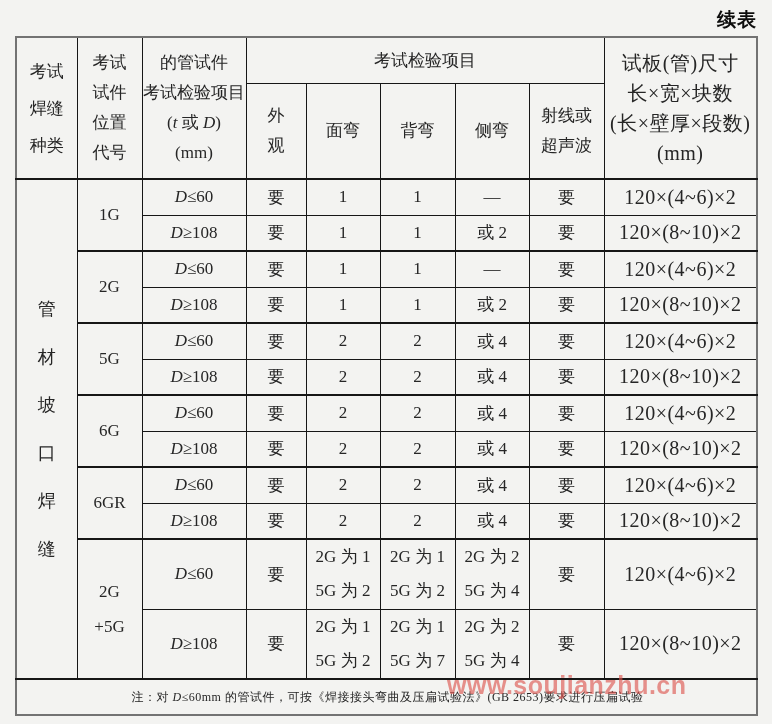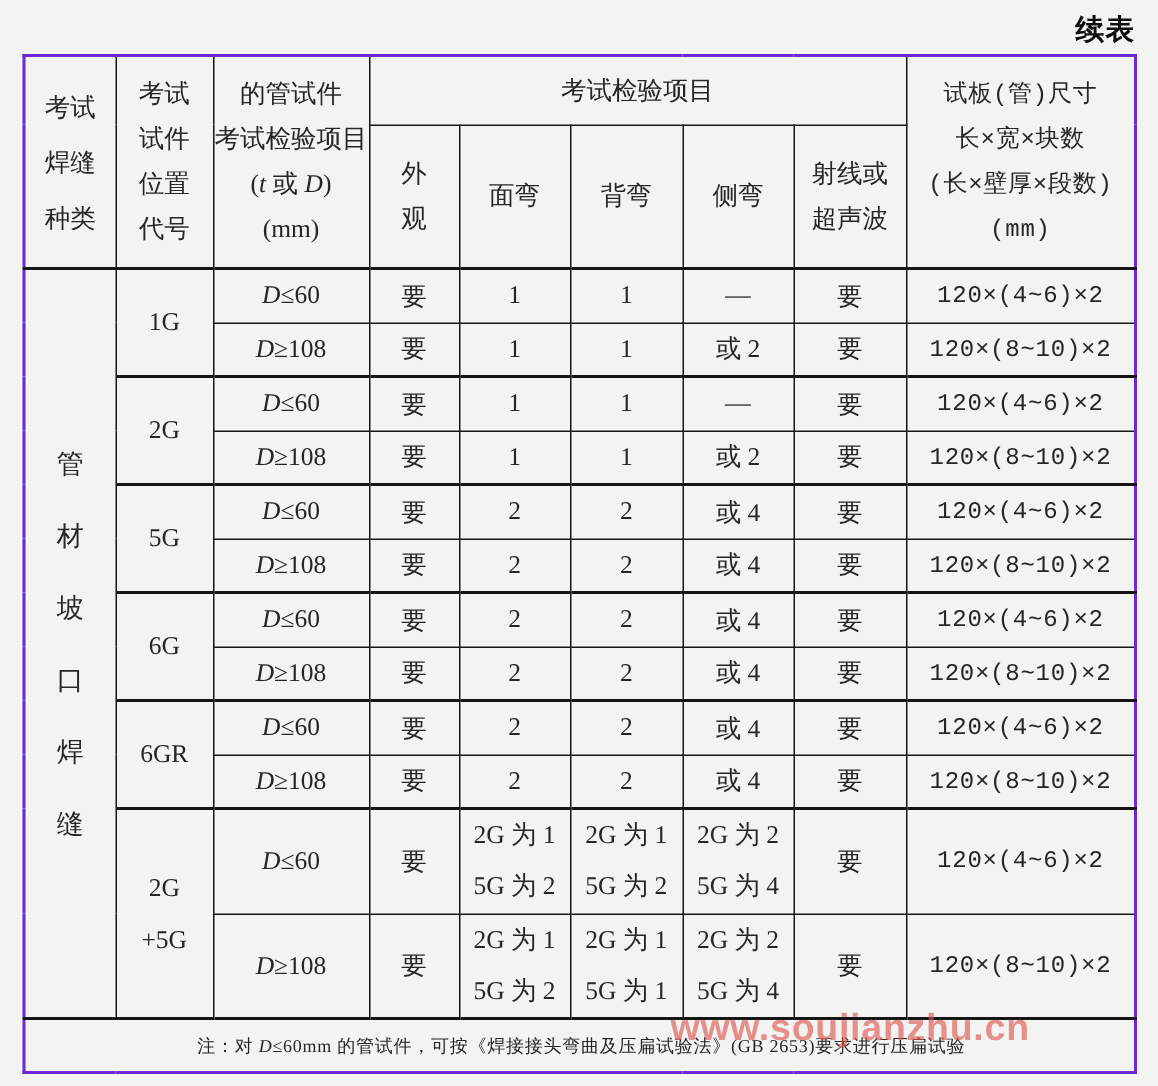--- a/index.html
+++ b/index.html
@@ -12,21 +12,21 @@
   .page { position: relative; width: 772px; height: 724px; overflow: hidden; }
 
   .continued {
     position: absolute; top: 7px; right: 15px;
     font-weight: 700; font-size: 19px; color: #0d0d0d; letter-spacing: 1px;
   }
 
   table.main {
     position: absolute; top: 36px; left: 15px; width: 741px;
     border-collapse: collapse; table-layout: fixed;
-    border: 2px solid #6d28d9;
+    border: 2px solid #737373;
     background: transparent;
   }
   td {
     border: 1px solid #161616;
     text-align: center; vertical-align: middle;
     font-size: 17px; padding: 0; overflow: hidden;
   }
   tr.h1 { height: 46px; }
   tr.h2 { height: 96px; }
   tr.simple { height: 36px; }
@@ -38,21 +38,21 @@
   td.gb  { border-bottom-width: 2px; }  
 
   .hline   { line-height: 30px; }
   .hline-w { line-height: 37px; }
   .pos2 div { line-height: 35px; }
 
   .vert div { line-height: 48px; font-size: 18px; }
 
   .two div { line-height: 34px; text-align: center; }
 
-  .size-cell { font-size: 16px; letter-spacing: 0.5px; font-family: Liberation Mono, monospace; }
+  .size-cell { font-size: 20px; letter-spacing: 0.5px; }
   .it { font-style: italic; }
 
   .note-cell {
     text-align: center; padding-left: 2px; font-size: 12px; letter-spacing: 0.5px;
   }
 
   .watermark {
     position: absolute; left: 447px; top: 671px;
     display: flex; align-items: baseline; gap: 10px;
     white-space: nowrap; pointer-events: none;
@@ -256,21 +256,21 @@
     </tr>
     <tr class="tall">
       <td class="gb"><span class="it">D</span><span>≥108</span></td>
       <td class="gb">要</td>
       <td class="gb two">
         <div>2G 为 1</div>
         <div>5G 为 2</div>
       </td>
       <td class="gb two">
         <div>2G 为 1</div>
-        <div>5G 为 1</div>
+        <div>5G 为 7</div>
       </td>
       <td class="gb two">
         <div>2G 为 2</div>
         <div>5G 为 4</div>
       </td>
       <td class="gb">要</td>
       <td class="gb size-cell">120×(8~10)×2</td>
     </tr>
 
     <tr class="note-row">

